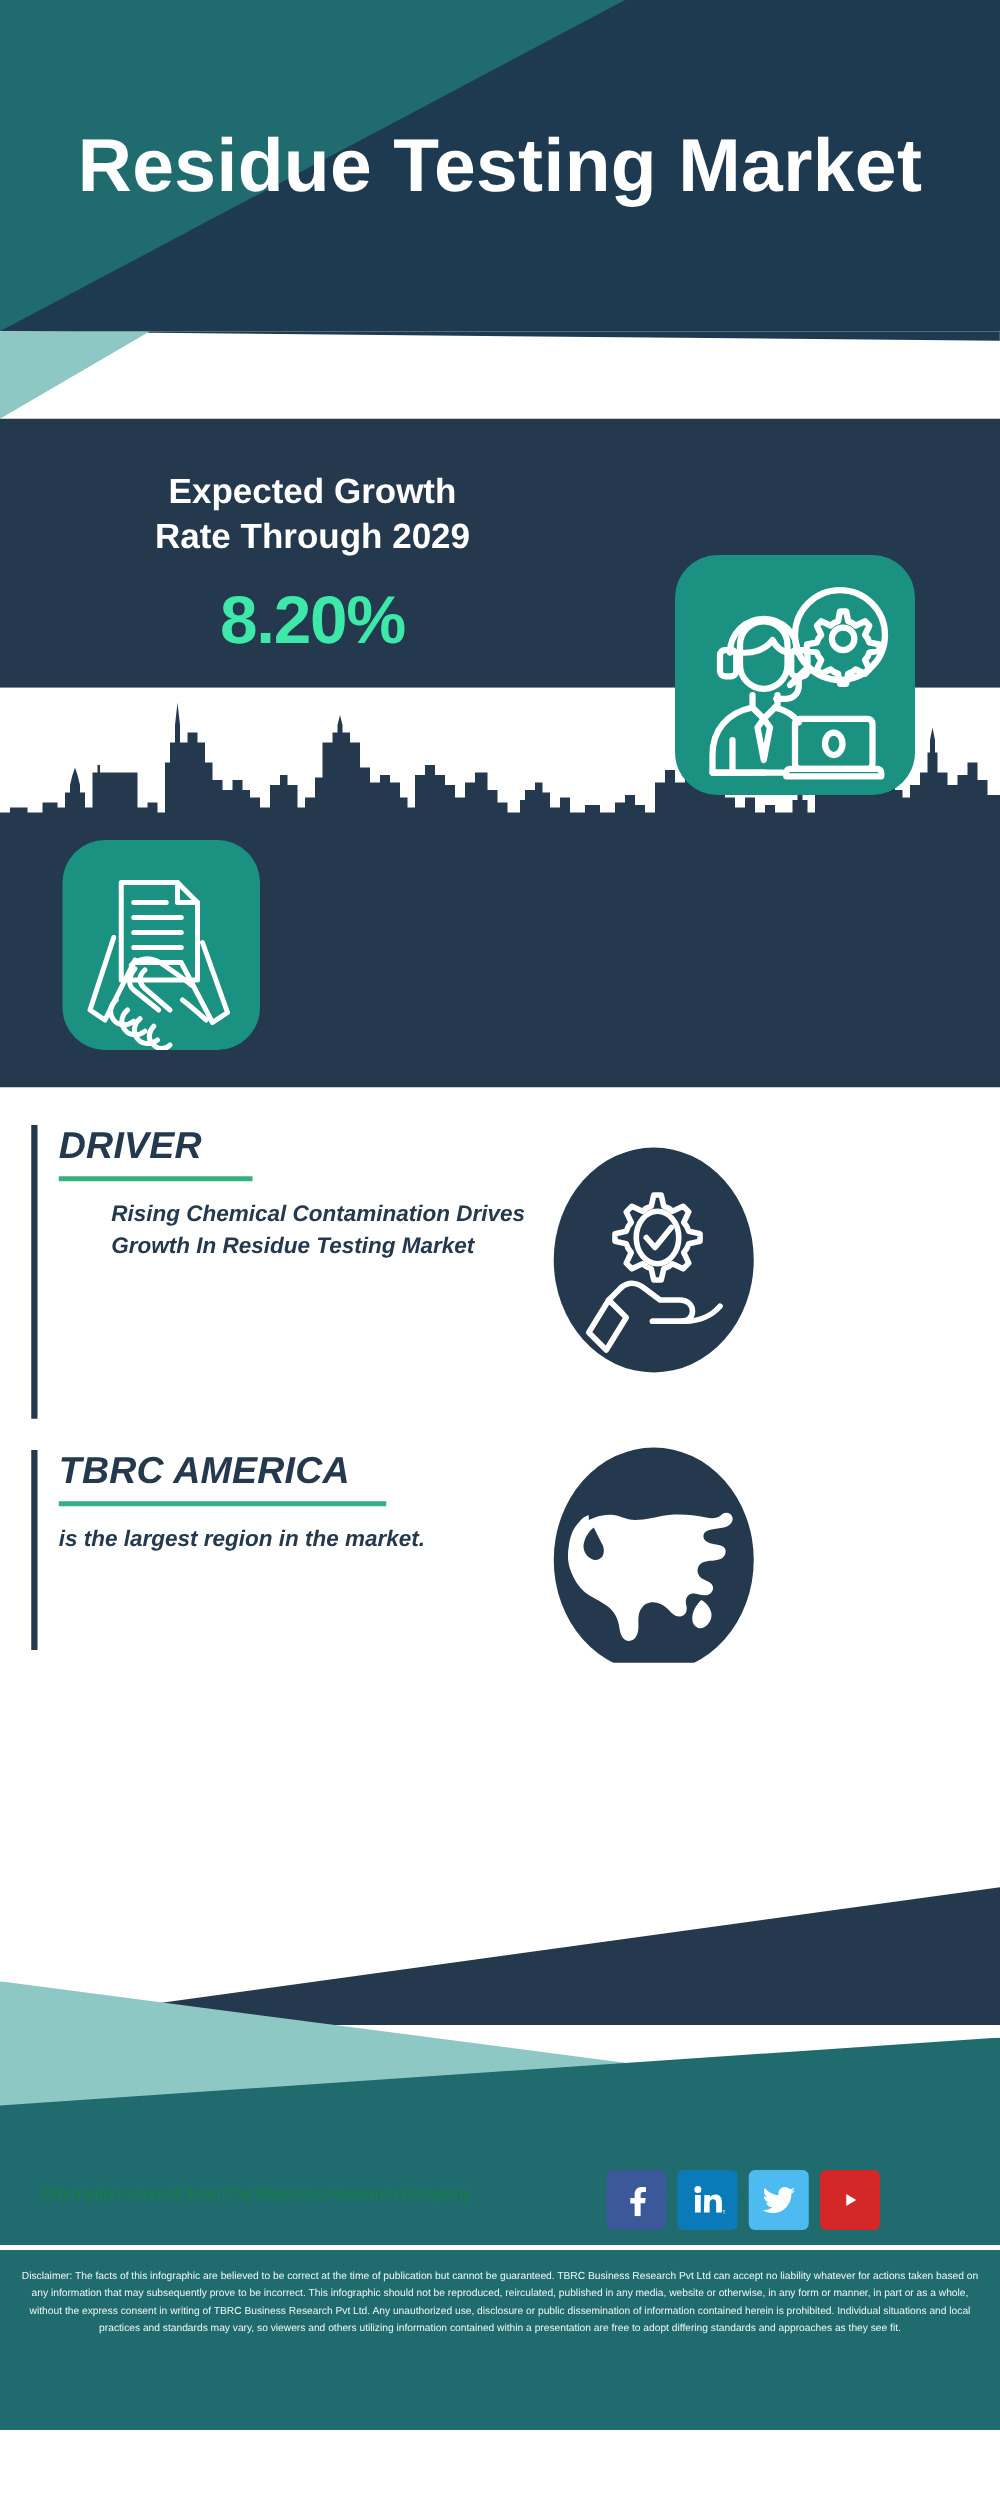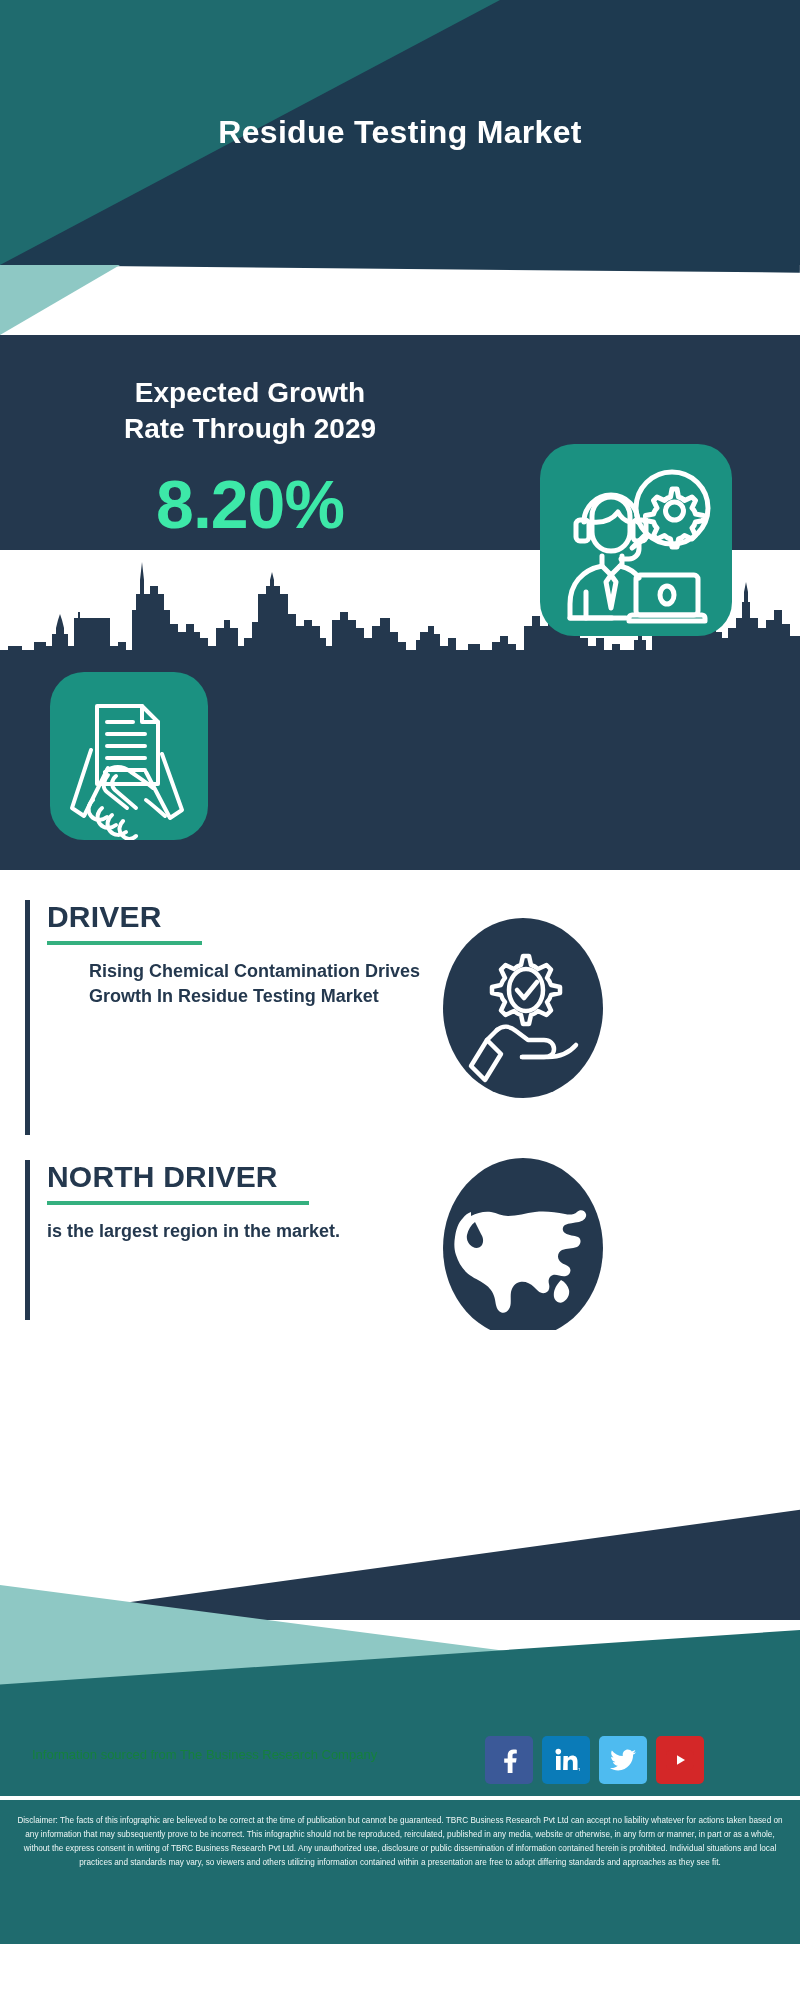--- a/index.html
+++ b/index.html
@@ -18,21 +18,21 @@
     background:#1e3a50; overflow:hidden;
   }
   .header .tri-teal {
     position:absolute; left:0; top:0; width:0; height:0;
     border-left:500px solid #1f6b6e;
     border-bottom:265px solid transparent;
   }
   .header-title {
     position:absolute; left:0; top:0; width:800px; height:265px;
     display:flex; align-items:center; justify-content:center;
-    color:#ffffff; font-size:32px; font-weight:bold; letter-spacing:0.3px;
+    color:#ffffff; font-size:60px; font-weight:bold; letter-spacing:0.3px;
     font-family:"Liberation Sans", sans-serif;
     z-index:3;
   }
 
   
   .gap-band {
     position:absolute; left:0; top:265px; width:800px; height:70px;
     background:#ffffff; overflow:hidden;
   }
   .gap-band .tri-light {
@@ -53,21 +53,21 @@
     background:#24384e;
   }
   .growth-text {
     position:absolute; left:30px; top:40px; width:440px;
     text-align:center; color:#ffffff;
   }
   .growth-label { font-size:28px; line-height:1.28; font-weight:bold; }
   .growth-value {
     position:absolute; left:30px; top:130px; width:440px;
     text-align:center;
-    color:#3DE8A8; font-size:68px; font-weight:bold; letter-spacing:-1px;
+    color:#3DE8A8; font-size:54px; font-weight:bold; letter-spacing:-1px;
   }
   .icon-rounded {
     position:absolute; background:#1b9181; border-radius:34px;
   }
   .support-icon-box { left:540px; top:444px; width:192px; height:192px; z-index:5; }
 
   
   .skyline-wrap {
     position:absolute; left:0; top:550px; width:800px; height:320px;
     background:#24384e; overflow:hidden;
@@ -90,20 +90,21 @@
   .market-label { font-size:28px; line-height:1.3; }
   .market-value {
     position:absolute; left:230px; top:770px; width:550px; text-align:center;
     color:#3DE8A8; font-size:54px; font-weight:bold; letter-spacing:-1px;
   }
 
   
   .body-white {
     position:absolute; left:0; top:870px; width:800px; height:460px;
     background:#ffffff;
+    font-style:italic;
   }
 
   .block { position:absolute; }
   .block .vbar {
     position:absolute; left:0; top:0; width:5px; background:#24384e;
   }
   .block-head {
     font-size:30px; font-weight:bold; color:#24384e; letter-spacing:0.2px;
     line-height:1.1;
   }
@@ -322,21 +323,21 @@
           <path d="M54 112 l-10 10"></path>
 
           <path d="M44 122 L28 148 l14 14 L58 136 z"></path>
         </g>
       </svg>
     </div>
 
     <div class="block" style="left:25px; top:290px; width:400px; height:160px;">
       <div class="vbar" style="height:160px;"></div>
       <div style="margin-left:22px;">
-        <div class="block-head">NORTH DRIVER</div>
+        <div class="block-head">TBRC AMERICA</div>
         <div class="block-rule" style="width:262px;"></div>
         <div class="block-body" style="width:320px; font-weight:bold;">is the largest region in the market.</div>
       </div>
     </div>
 
     <div class="circle-icon" style="left:443px; top:288px; width:160px; height:180px;">
       <svg viewBox="0 0 160 180" width="160" height="180" aria-hidden="true">
         <path fill="#ffffff" d="M28 58 c6-3 13-5 20-4 c6 1 11 4 17 4 c9 0 18-3 27-4 c10-1 20 0 30 2
           c4 1 9 1 12-2 c3-3 8-2 9 2 c1 4-3 7-7 8 c-5 1-10 1-14 3 c-3 2-3 6 0 8 c4 3 9 2 13 4
           c4 2 3 8-1 10 c-5 2-10 1-15 3 c-4 2-5 7-3 10 c2 4 7 4 10 7 c3 3 1 8-3 9

